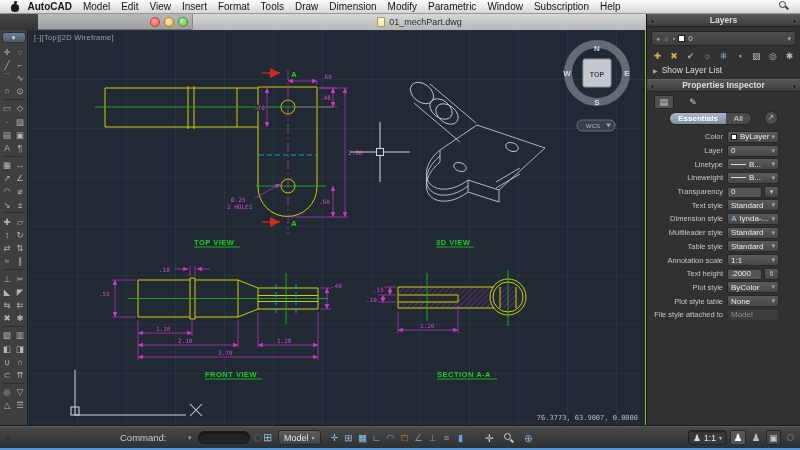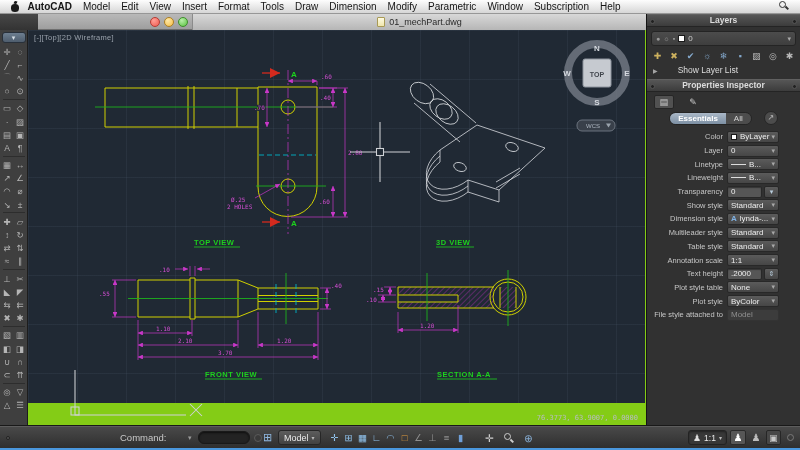--- a/index.html
+++ b/index.html
@@ -28,21 +28,21 @@
   .doc-icon{width:8px;height:10px;background:linear-gradient(#fffbe2,#efe6ad);border:1px solid #a89a55;border-radius:1px}
 
   
   .toolpalette{position:absolute;left:0;top:30px;width:28px;height:395px;background:#3f3f3f;border-right:1px solid #1d1d1d;z-index:20}
   .tp-top-btn{margin:2px auto 2px;width:24px;height:11px;background:linear-gradient(#6d7e90,#4e5d6d);border:1px solid #28303a;border-radius:3px;color:#d6dee6;font-size:7px;line-height:9px;text-align:center}
   #tool-grid{display:grid;grid-template-columns:13px 13px;justify-content:center}
   .tp-tool{width:13px;height:13.2px;display:flex;align-items:center;justify-content:center;font-size:8.5px;color:#b5b5b5}
   .tp-sep{grid-column:1/3;height:3px;border-top:1px solid #2d2d2d;margin:1px 2px 0}
 
   
-  .canvas{position:absolute;left:28px;top:30px;width:617px;height:373px;background-color:#202934;background-image:linear-gradient(rgba(150,175,210,0.07) 1px,transparent 1px),linear-gradient(90deg,rgba(150,175,210,0.07) 1px,transparent 1px);background-size:49px 49px;z-index:10}
+  .canvas{position:absolute;left:28px;top:30px;width:617px;height:418px;background-color:#202934;background-image:linear-gradient(rgba(150,175,210,0.07) 1px,transparent 1px),linear-gradient(90deg,rgba(150,175,210,0.07) 1px,transparent 1px);background-size:49px 49px;z-index:10}
   .viewport-label{position:absolute;left:6px;top:3px;font-size:7.5px;color:#98a0aa;letter-spacing:0.3px;z-index:12}
   .canvas svg{position:absolute;left:0;top:0;z-index:11}
 
   .ln-y{stroke:#d0d000;stroke-width:1;fill:none}
   .ln-g{stroke:#1db11d;stroke-width:0.9;fill:none}
   .ln-c{stroke:#00b4c8;stroke-width:0.9;stroke-dasharray:5 3;fill:none}
   .ln-m{stroke:#c837c8;stroke-width:0.7;fill:none}
   .ln-mc{stroke:#c837c8;stroke-width:0.7;stroke-dasharray:10 3 2 3;fill:none}
   .ln-r{stroke:#d42a1e;stroke-width:1.3;fill:none}
   .iso-ln{stroke:#d8dbdf;stroke-width:0.8;fill:none}
@@ -65,21 +65,21 @@
   .panel-dot{position:absolute;top:4px;width:5px;height:5px;border-radius:50%;background:#222;border:1px solid #555}
   .panel-dot.l{left:3px}.panel-dot.r{right:3px}
   .layer-dropdown{margin:4px 4px 3px;height:15px;background:linear-gradient(#4c4c4c,#3e3e3e);border:1px solid #242424;border-radius:3px;display:flex;align-items:center;gap:3px;padding:0 4px;font-size:8px;color:#cfcfcf}
   .layer-state{font-size:7px;color:#9a9a9a;line-height:1}
   .swatch{width:7px;height:7px;background:#fff;border:1px solid #1a1a1a;display:inline-block}
   .dd-arrow{margin-left:auto;color:#a9a9a9;font-size:7px}
   .layer-icons{display:flex;gap:1px;margin:1px 3px 2px;justify-content:space-between}
   .layer-tool{width:15px;height:14px;display:flex;align-items:center;justify-content:center;font-size:9px;color:#b9b9b9}
   .layer-tool:nth-child(1),.layer-tool:nth-child(2){color:#cdb15e}
   .layer-tool:nth-child(3),.layer-tool:nth-child(4),.layer-tool:nth-child(5),.layer-tool:nth-child(6){color:#84a9cd}
-  .show-layer{display:flex;align-items:center;gap:20px;font-size:8.5px;color:#dedede;margin:2px 6px 4px}
+  .show-layer{display:flex;align-items:center;gap:4px;font-size:8.5px;color:#dedede;margin:2px 6px 4px}
   .show-layer .tri{font-size:6px;color:#a5a5a5}
 
   .pi-tabs{display:flex;gap:9px;margin:3px 7px 2px}
   .pi-tab{width:20px;height:14px;display:flex;align-items:center;justify-content:center;font-size:9px;color:#cfcfcf;border-radius:2px}
   .pi-tab.sel{background:#515151;border:1px solid #262626}
   .pi-seg-row{display:flex;align-items:center;justify-content:center;gap:12px;margin:2px 4px 5px}
   .seg{display:flex;height:13px;border:1px solid #242424;border-radius:8px;overflow:hidden}
   .seg-opt{padding:0 8px;font-size:8px;line-height:11px;color:#d6d6d6;background:#4c4c4c}
   .seg-opt.selected{background:linear-gradient(#aab8c7,#7d90a4);color:#fff;font-weight:bold}
   .seg-btn{width:14px;height:14px;border-radius:50%;background:#4c4c4c;border:1px solid #262626;color:#b9b9b9;font-size:8px;line-height:12px;text-align:center}
@@ -452,21 +452,21 @@
           </div>
         </div>
         <div class="pi-row">
           <span class="pi-label">Transparency</span>
           <div class="pi-wrap">
             <div class="pi-control inp">0</div>
             <div class="pi-btn">▾</div>
           </div>
         </div>
         <div class="pi-row">
-          <span class="pi-label">Show style</span>
+          <span class="pi-label">Text style</span>
           <div class="pi-control dd">
             <span>Standard</span>
             <span class="dd-arrow">▾</span>
           </div>
         </div>
         <div class="pi-row">
           <span class="pi-label">Dimension style</span>
           <div class="pi-control dd">
             <span class="pfx-A">A</span>
             <span>lynda-...</span>
@@ -495,30 +495,30 @@
           </div>
         </div>
         <div class="pi-row">
           <span class="pi-label">Text height</span>
           <div class="pi-wrap">
             <div class="pi-control inp">.2000</div>
             <div class="pi-btn">⇕</div>
           </div>
         </div>
         <div class="pi-row">
+          <span class="pi-label">Plot style</span>
+          <div class="pi-control dd">
+            <span>ByColor</span>
+            <span class="dd-arrow">▾</span>
+          </div>
+        </div>
+        <div class="pi-row">
           <span class="pi-label">Plot style table</span>
           <div class="pi-control dd">
             <span>None</span>
-            <span class="dd-arrow">▾</span>
-          </div>
-        </div>
-        <div class="pi-row">
-          <span class="pi-label">Plot style</span>
-          <div class="pi-control dd">
-            <span>ByColor</span>
             <span class="dd-arrow">▾</span>
           </div>
         </div>
         <div class="pi-row">
           <span class="pi-label">File style attached to</span>
           <div class="pi-control dis">Model</div>
         </div>
       </div>
   </div>
 

